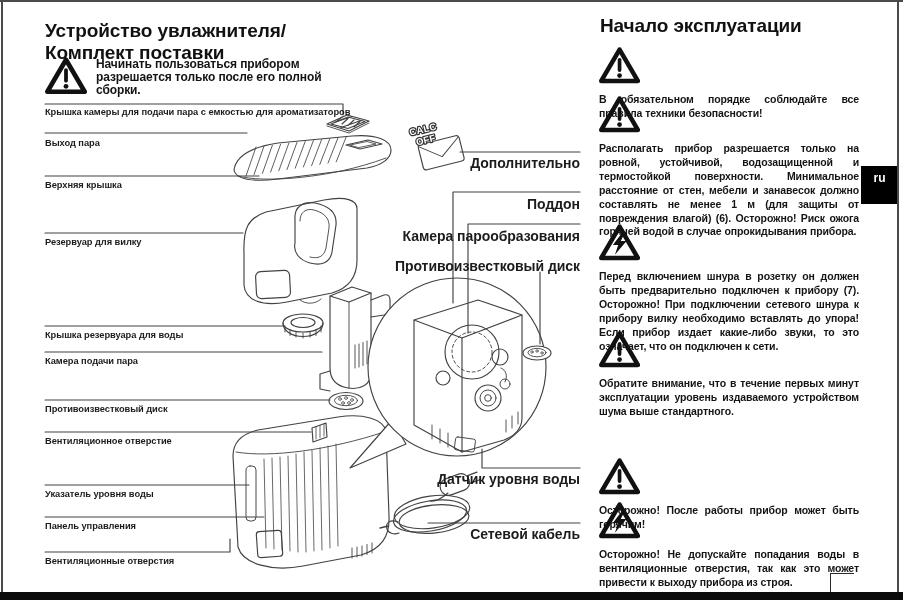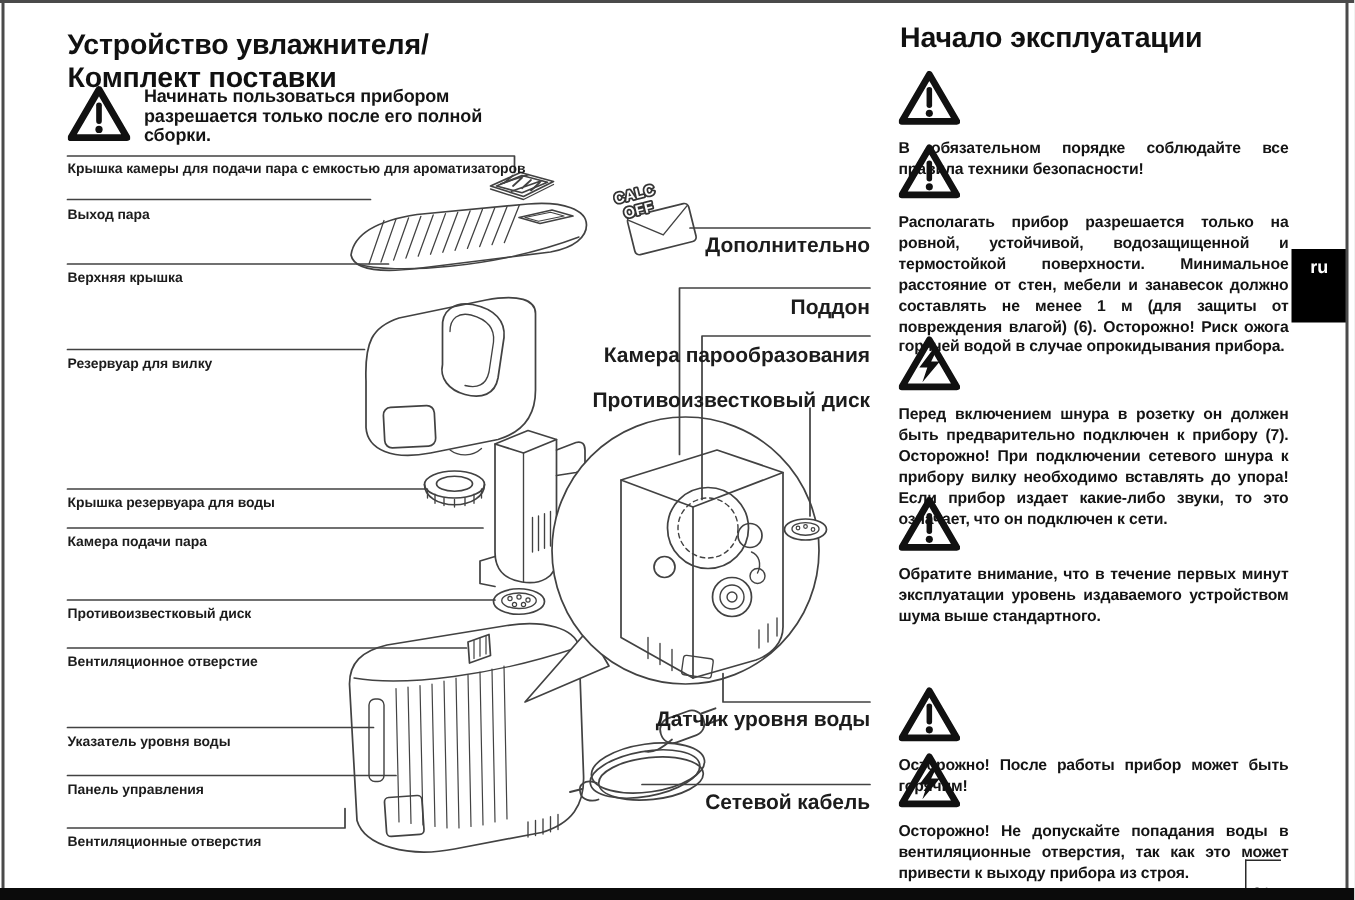--- a/index.html
+++ b/index.html
@@ -8,21 +8,21 @@
     background:#ffffff;overflow:hidden;
     font-family:"Liberation Sans", sans-serif;color:#1a1a1a;
   }
   .edge{position:absolute;background:#4a4a4a;}
   .edge-top{left:0;top:0;width:903px;height:2px;}
   .edge-left{left:1px;top:0;width:2px;height:600px;}
   .edge-right{left:897px;top:0;width:1.5px;height:594px;}
   .bottom-bar{position:absolute;left:0;top:592px;width:903px;height:8px;background:#0b0b0b;}
 
   .lang-tab{
-    position:absolute;left:861px;top:166px;width:37px;height:49px;background:#000;
+    position:absolute;left:861px;top:166px;width:37px;height:38px;background:#000;
     color:#fff;font-weight:bold;font-size:12px;text-align:center;line-height:1;
     padding-top:6px;box-sizing:border-box;
   }
   .page-num{
     position:absolute;left:830px;top:573px;
     border-top:1.5px solid #2a2a2a;border-left:1.5px solid #2a2a2a;
     padding:16px 7px 2px 4px;font-weight:normal;font-size:11px;color:#111;
   }
 
   h1{position:absolute;margin:0;font-size:19px;font-weight:bold;color:#111;line-height:1.18;letter-spacing:-0.1px;}

